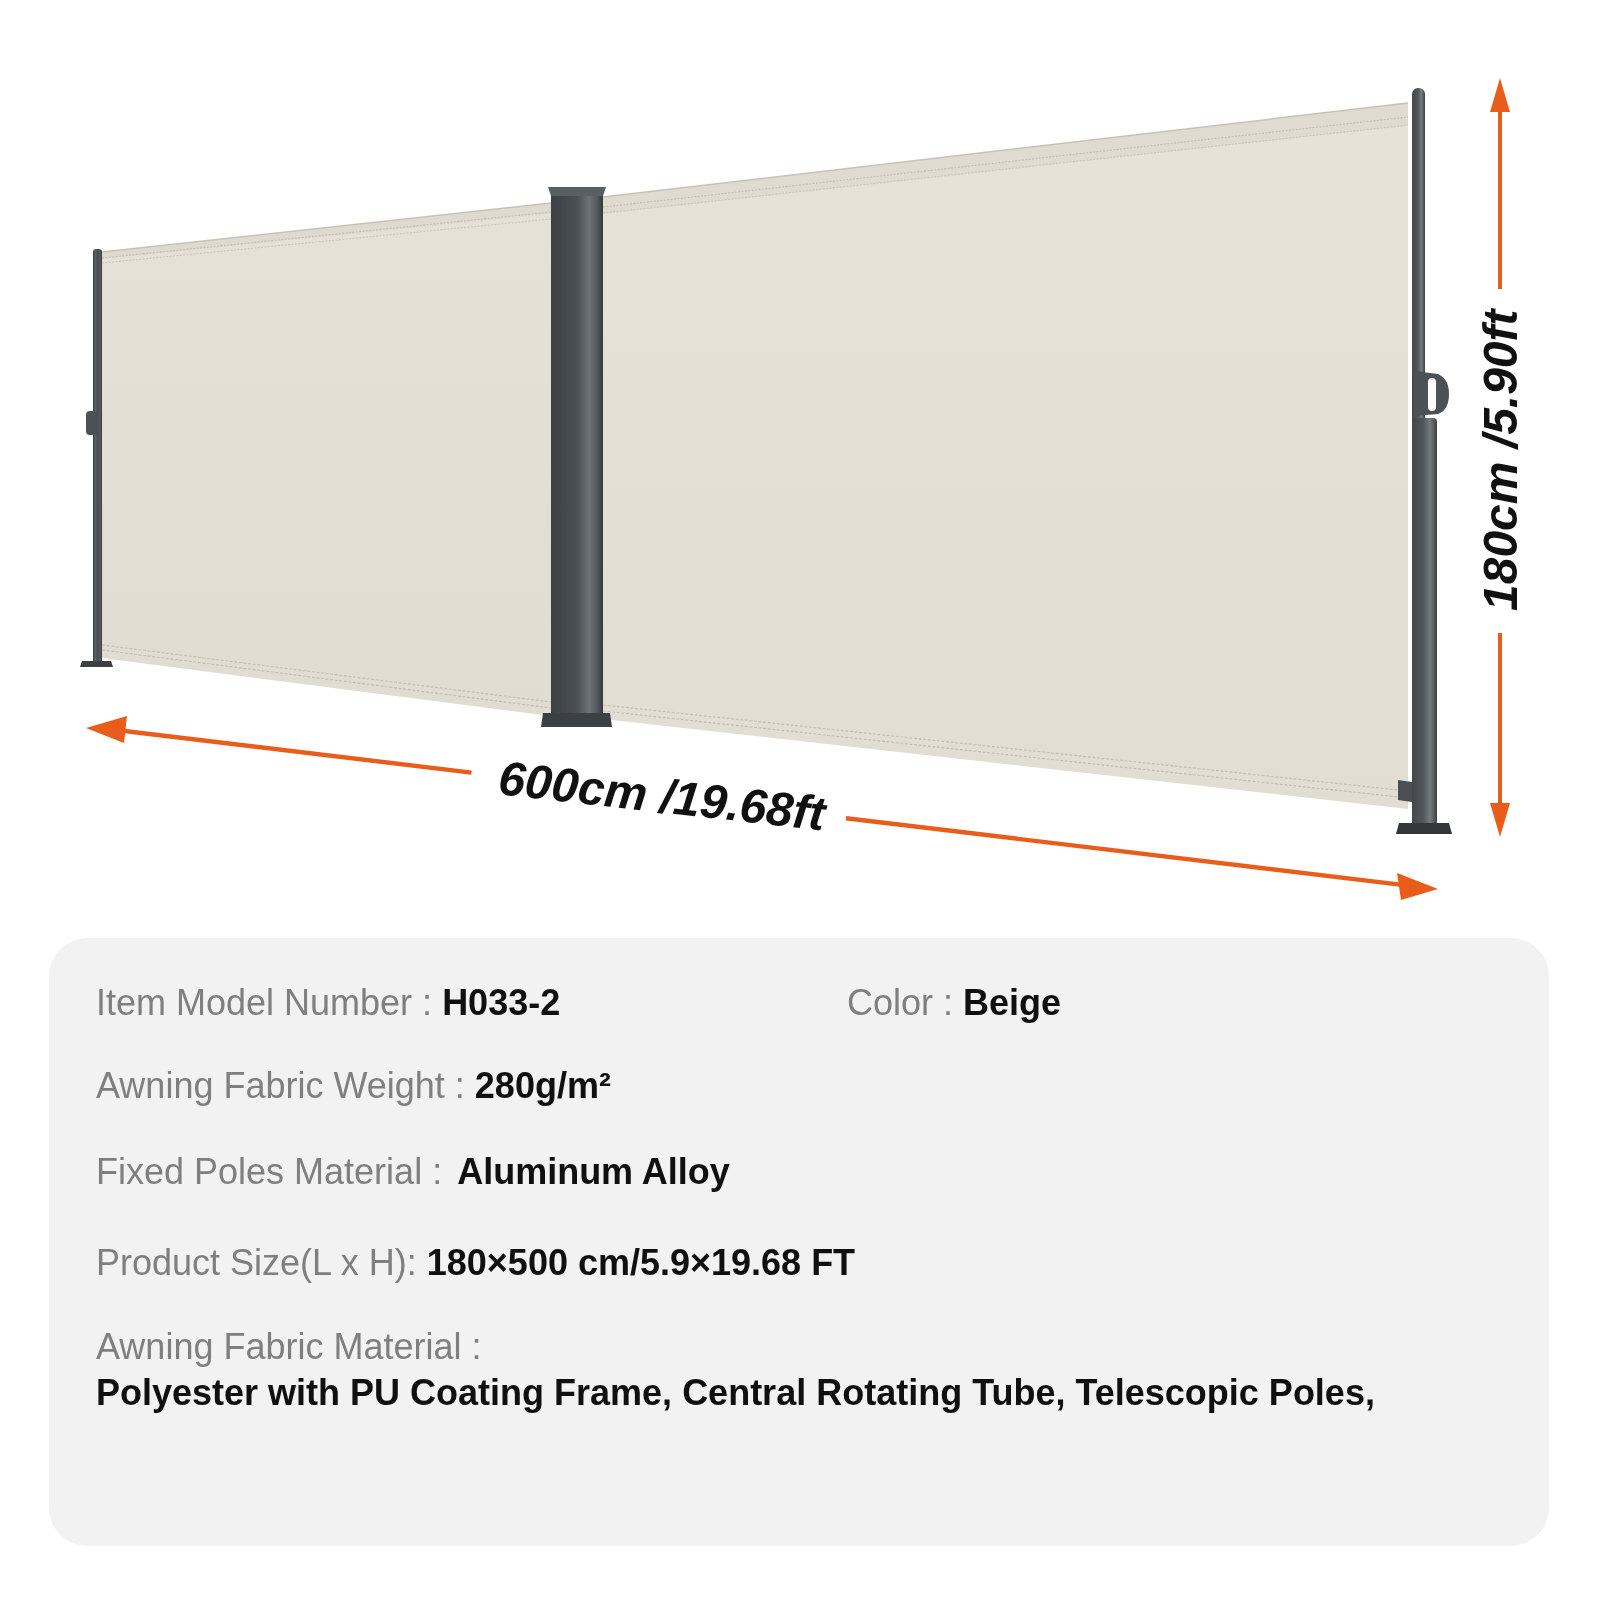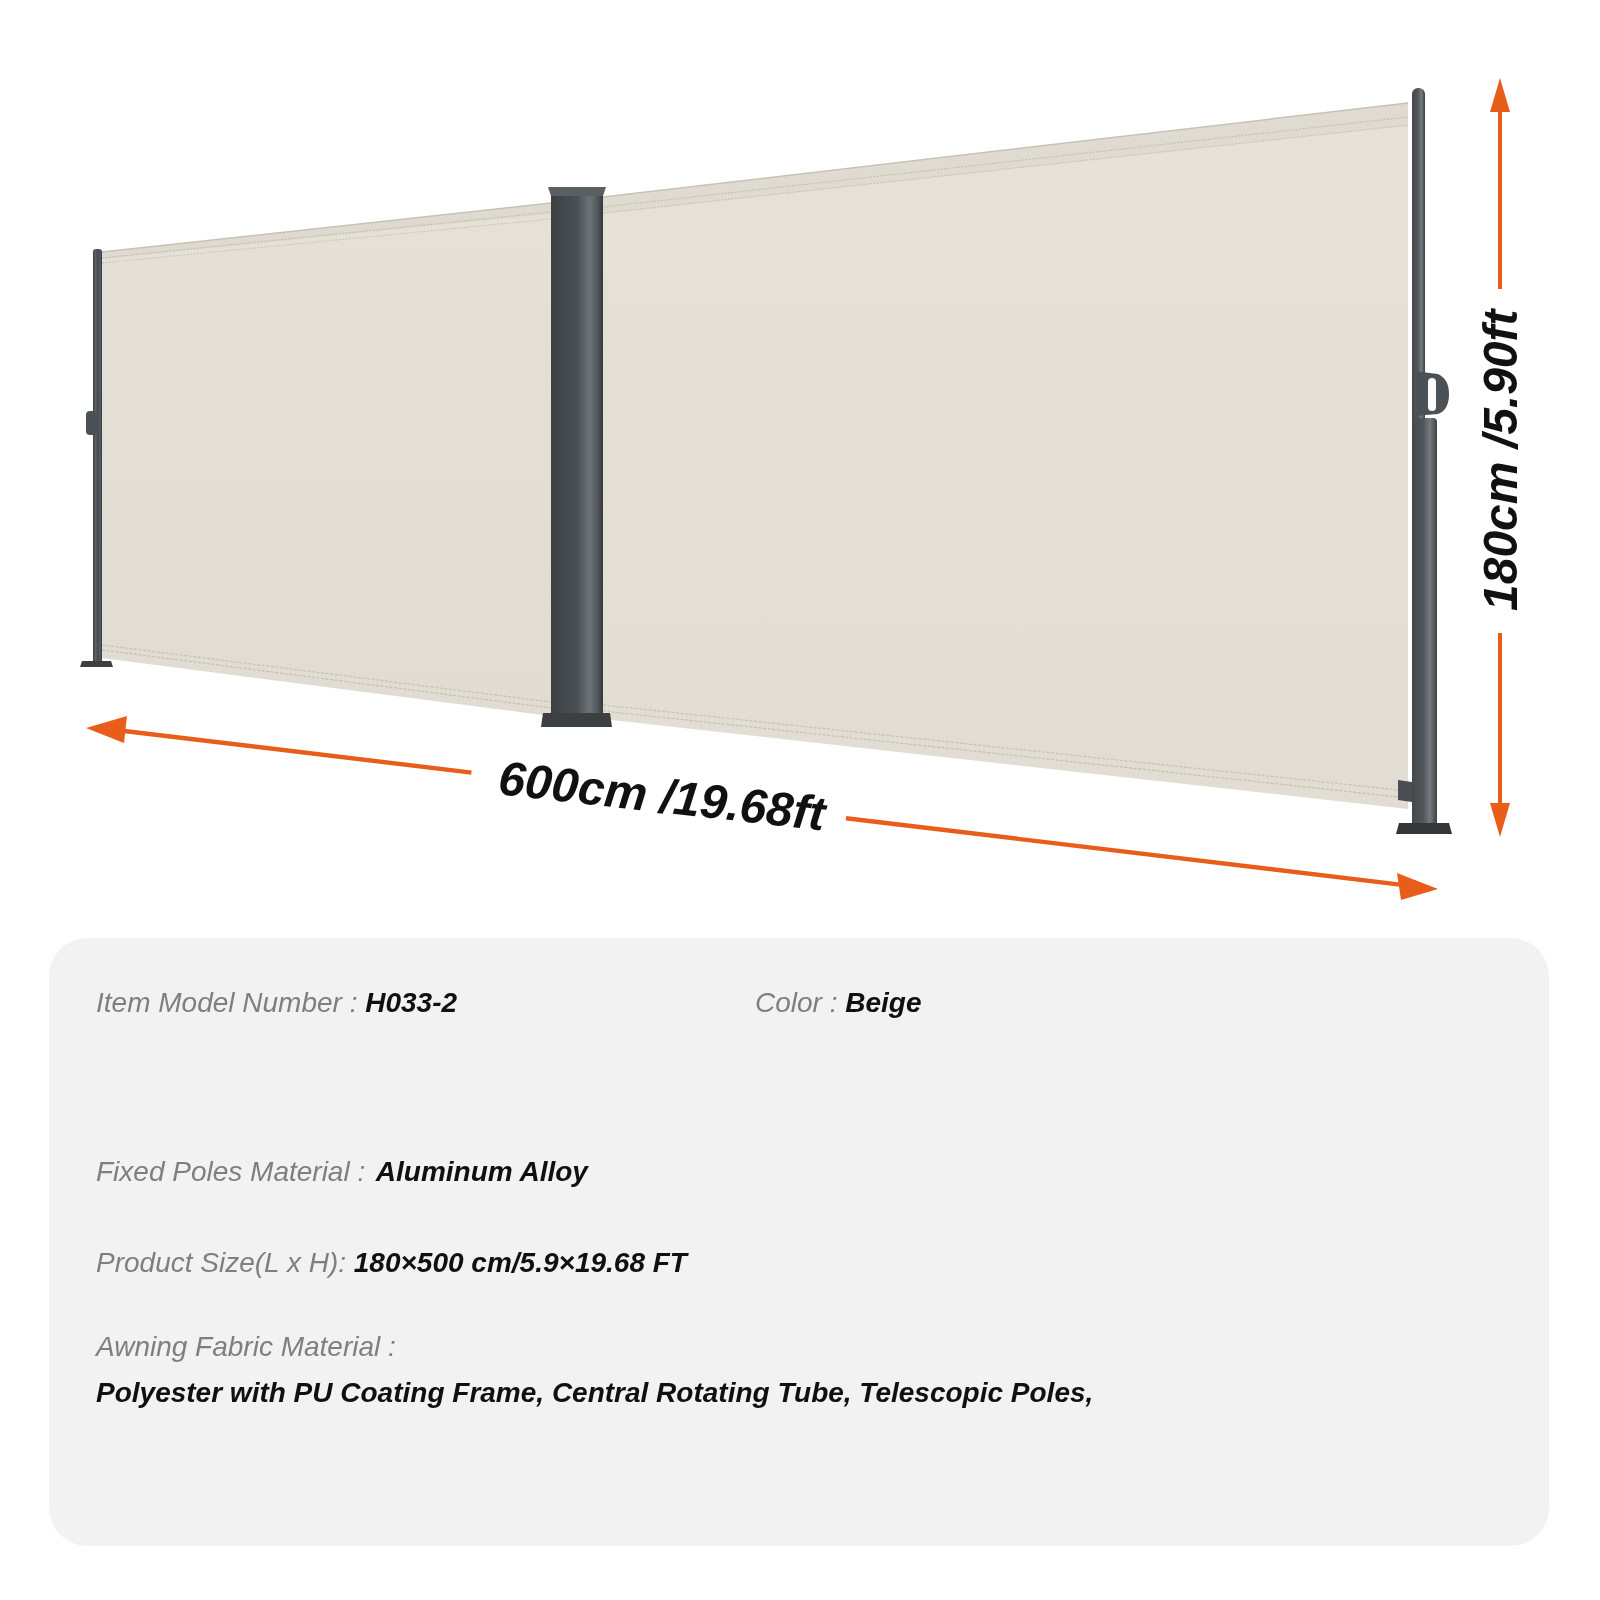--- a/index.html
+++ b/index.html
@@ -1,18 +1,18 @@
 <!DOCTYPE html>
 <html><head>
 <meta charset="utf-8">
 <style>
   html,body{margin:0;padding:0;}
   body{width:1600px;height:1600px;background:#ffffff;font-family:"Liberation Sans", sans-serif;overflow:hidden;}
   #wrap{position:relative;width:1600px;height:1600px;background:#ffffff;}
-  .row{position:absolute;white-space:nowrap;font-size:28px;line-height:40px;color:#7f7f7f;font-style:italic;}
+  .row{position:absolute;white-space:nowrap;font-size:36px;line-height:40px;color:#7f7f7f;}
   .row b{color:#101010;font-weight:bold;}
 </style>
 </head>
 <body>
 <div id="wrap">
 
 <svg style="position:absolute;left:0;top:0" width="1600" height="960" viewBox="0 0 1600 960">
   <defs>
     <linearGradient id="poleg" x1="0" y1="0" x2="1" y2="0">
       <stop offset="0" stop-color="#3a3e41"></stop>
@@ -104,22 +104,23 @@
     <polygon points="1500,837 1490,803 1510,803"></polygon>
   </g>
 
   <text transform="translate(1517,611) rotate(-90)" font-size="48" font-weight="bold" font-style="italic" fill="#111111">180cm /5.90ft</text>
 </svg>
 
 <div style="position:absolute;left:49px;top:938px;width:1500px;height:608px;background:#f2f2f2;border-radius:38px;"></div>
 
 <div class="row" style="left:96px;top:983px;">Item Model Number : <b>H033-2</b></div>
 
-<div class="row" style="left:755px;top:983px;">Color : <b>Beige</b></div>
+<div class="row" style="left:847px;top:983px;">Color : <b>Beige</b></div>
 
+<div class="row" style="left:96px;top:1066px;">Awning Fabric Weight : <b>280g/m²</b></div>
 
 
 <div class="row" style="left:96px;top:1152px;">Fixed Poles Material :&nbsp; <b style="margin-left:-5px">Aluminum Alloy</b></div>
 
 <div class="row" style="left:96px;top:1243px;">Product Size(L x H): <b>180×500 cm/5.9×19.68 FT</b></div>
 
 <div class="row" style="left:96px;top:1373px;"><b>Polyester with PU Coating Frame, Central Rotating Tube, Telescopic Poles,</b></div>
 
 <div class="row" style="left:96px;top:1327px;">Awning Fabric Material :</div>
 

